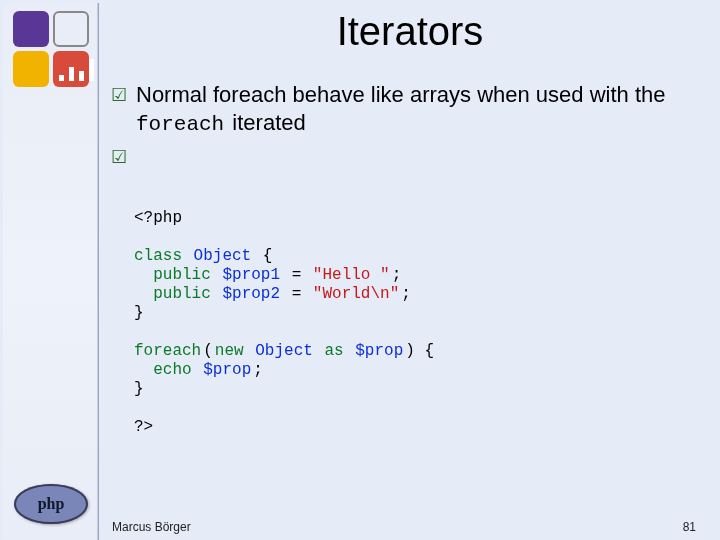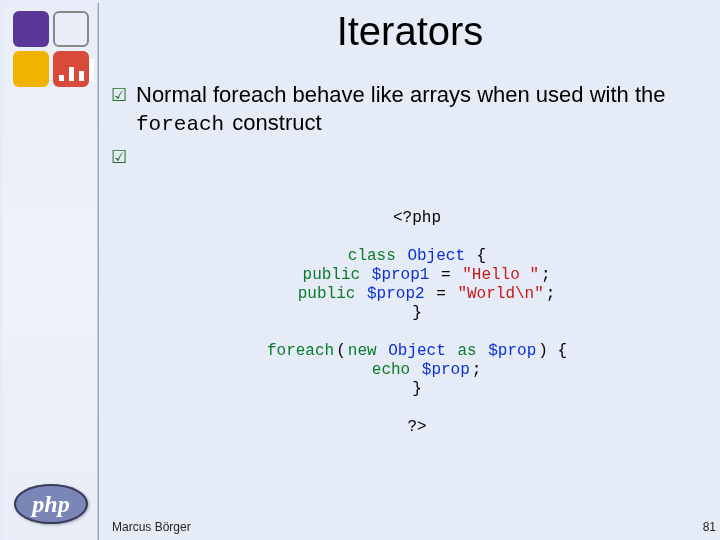--- a/index.html
+++ b/index.html
@@ -48,25 +48,24 @@
   .php-logo {
     position: absolute;
     left: 10px;
     bottom: 18px;
     width: 74px; height: 40px;
     background: #7a86b8;
     border-radius: 50% / 50%;
     display: flex;
     align-items: center;
     justify-content: center;
-    color: #ffffff;
+    color: #0f172a;
     font-family: "Times New Roman", serif;
     font-weight: bold;
-    font-style: italic;
-    font-size: 24px;
+    font-size: 16px;
     box-shadow: 0 0 0 2px #3b3b5a inset, 1px 1px 3px rgba(0,0,0,.3);
   }
   .title {
     position: absolute;
     top: 6px;
     left: 96px;
     right: 0;
     text-align: center;
     font-family: Verdana, sans-serif;
     font-size: 40px;
@@ -100,37 +99,36 @@
   .codeblock {
     position: absolute;
     top: 206px;
     left: 130px;
     right: 20px;
     font-family: "Courier New", monospace;
     font-size: 16px;
     line-height: 19px;
     color: #000;
     white-space: pre;
-    text-align: center;
   }
   .kw { color: #0a7a28; }
   .cls { color: #0a2fd6; }
   .str { color: #c81818; }
   .footer {
     position: absolute;
     bottom: 6px;
     left: 0; right: 0;
     height: 18px;
     font-size: 12px;
     color: #222;
     font-family: Arial, sans-serif;
   }
   .f-left { position: absolute; left: 108px; bottom: 0; }
   .f-center { position: absolute; left: 50%; transform: translateX(-50%); bottom: 0; }
-  .f-right { position: absolute; right: 4px; bottom: 0; }
+  .f-right { position: absolute; right: 24px; bottom: 0; }
 </style>
 </head>
 <body>
 
 <div class="sidebar">
   <div class="logo-grid">
     <div class="lg-sq lg-tl"></div>
     <div class="lg-sq lg-tr"></div>
     <div class="lg-sq lg-bl"></div>
     <div class="lg-sq lg-br">
@@ -144,21 +142,21 @@
   </div>
   <div class="php-logo">php</div>
 </div>
 
 <div class="title">Iterators</div>
 
 <div class="bullets">
   <div class="bullet-row">
     <div class="check">☑</div>
     <div class="btext">
-      <span>Normal foreach behave like arrays when used with the </span><span class="mono">foreach</span><span> construct</span>
+      <span>Normal foreach behave like arrays when used with the </span><span class="mono">foreach</span><span> iterated</span>
     </div>
   </div>
   <div class="bullet-row">
     <div class="check">☑</div>
   </div>
 </div>
 
 <div class="codeblock"><span>&lt;?php</span>
 
 <span class="kw">class </span><span class="cls">Object </span><span>{</span>

